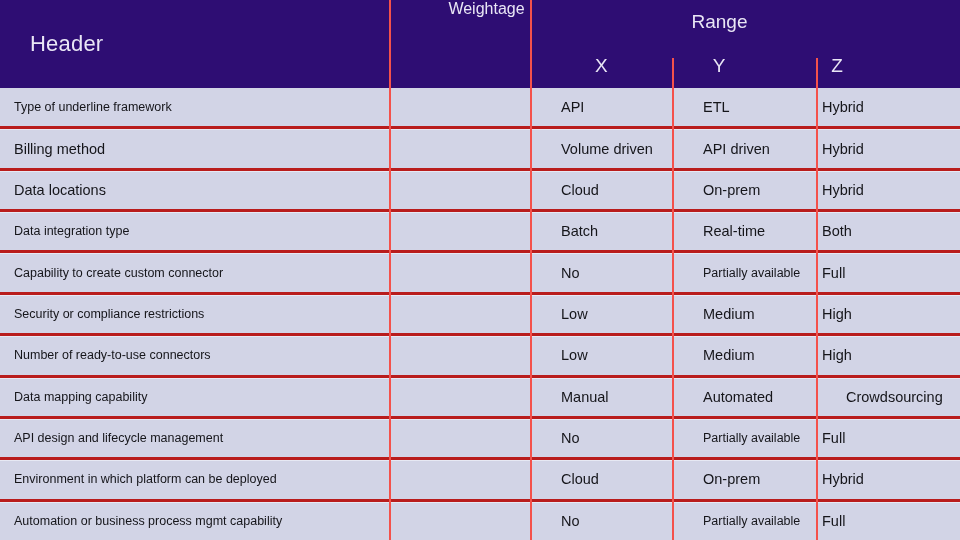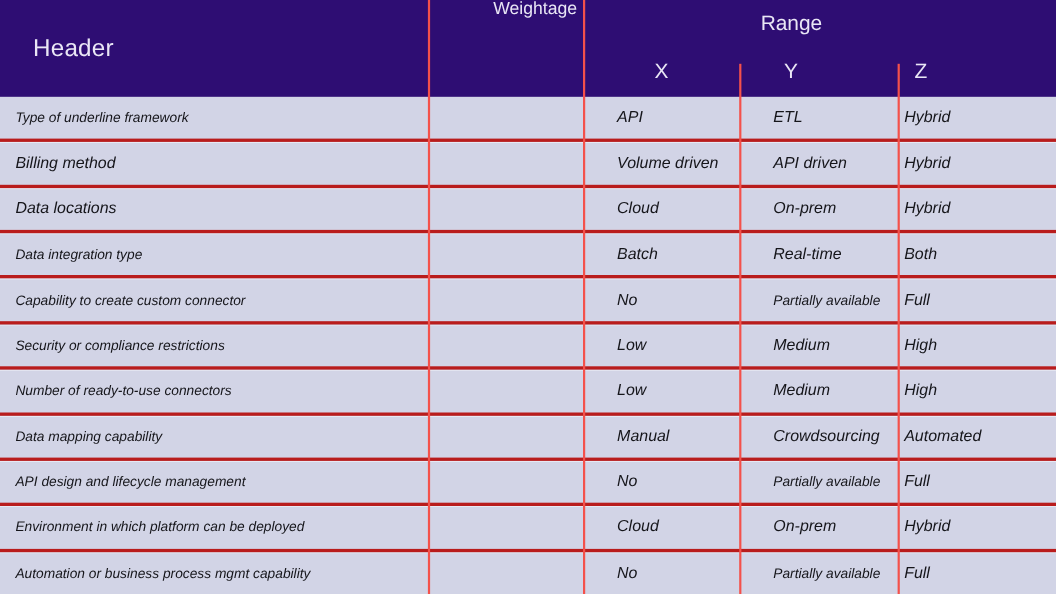--- a/index.html
+++ b/index.html
@@ -42,21 +42,21 @@
     display: flex; align-items: center; justify-content: center;
     font-size: 19px;
   }
   .sub-x { width: 142px; }
   .sub-y { width: 144px; }
   .sub-z { width: 143px; }
 
   
   .tbody {
     position: absolute; top: 88px; left: 0; right: 0; bottom: 0;
-    display: flex; flex-direction: column; font-style: italic;
+    display: flex; flex-direction: column;
   }
   .row { flex: 1; display: flex; min-height: 0; }
   .row + .row {
     border-top: 3px solid #b91c1c;
     box-shadow: inset 0 1px 0 #e7e9f4;
   }
   .cell {
     display: flex; align-items: center;
     box-sizing: border-box;
     font-size: 14.5px; color: #15151a;
@@ -157,22 +157,22 @@
     <div class="cell c2"></div>
     <div class="cell c3">Low</div>
     <div class="cell c4">Medium</div>
     <div class="cell c5">High</div>
   </div>
 
   <div class="row">
     <div class="cell c1 small">Data mapping capability</div>
     <div class="cell c2"></div>
     <div class="cell c3">Manual</div>
+    <div class="cell c5">Automated</div>
     <div class="cell c4">Crowdsourcing</div>
-    <div class="cell c5">Automated</div>
   </div>
 
   <div class="row">
     <div class="cell c1 small">API design and lifecycle management</div>
     <div class="cell c2"></div>
     <div class="cell c3">No</div>
     <div class="cell c4 small">Partially available</div>
     <div class="cell c5">Full</div>
   </div>
 

